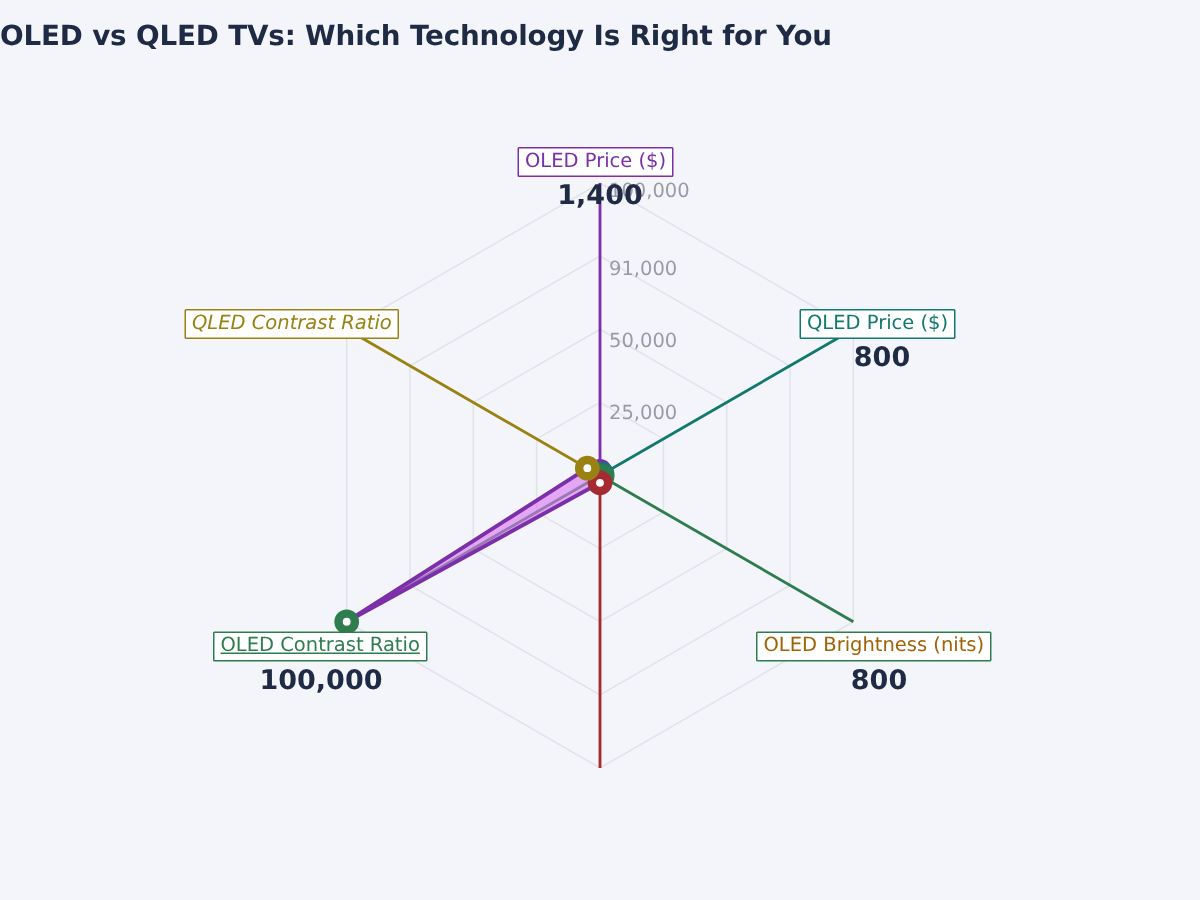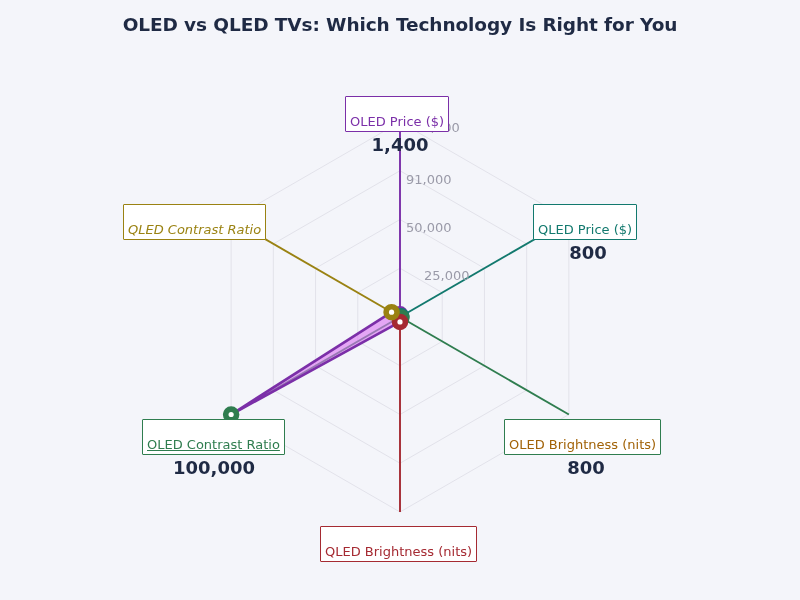--- a/index.html
+++ b/index.html
@@ -12,42 +12,41 @@
     background: #f4f5fa;
     font-family: "DejaVu Sans", "Liberation Sans", sans-serif;
     overflow: hidden;
     position: relative;
   }
   #chart-title {
     position: absolute;
     top: 14px;
     left: 0;
     width: 800px;
-    text-align: center;
     font-size: 18.5px;
     font-weight: bold;
     color: #1f2a४4;
     color: #1f2a44;
     letter-spacing: -0.1px;
   }
   #radar-wrap {
     position: absolute;
     top: 0;
     left: 0;
     width: 800px;
     height: 600px;
   }
   svg { display: block; }
 
   .axis-label-group { position: absolute; }
   .axis-label-box {
     display: inline-block;
     border: 1.2px solid #888;
     background: #ffffff;
-    padding: 17px 4px 2px 4px;
+    padding: 1px 4px 2px 4px;
     font-size: 13px;
     line-height: 15px;
     white-space: nowrap;
     border-radius: 1px;
   }
   .axis-value {
     display: block;
     text-align: center;
     font-size: 18px;
     font-weight: bold;
@@ -106,22 +105,22 @@
         <circle cx="391.56" cy="312.13" r="7.5" fill="#9a8212" stroke="#9a8212" stroke-width="1.5"></circle>
         <circle cx="391.56" cy="312.13" r="2.6" fill="#ffffff"></circle>
       </g>
   </svg>
 </div>
 
 <div id="tick-layer">
     <div class="tick-label" style="left: 406px; top: 120px;">100,000</div>
     <div class="tick-label" style="left: 406px; top: 172px;">91,000</div>
     <div class="tick-label" style="left: 406px; top: 220px;">50,000</div>
-    <div class="tick-label" style="left: 424px; top: 268px;">25,000</div>
+    <div class="tick-label" style="left: 406px; top: 268px;">25,000</div>
   </div>
 <div id="label-layer">
     <div class="axis-label-group" style="left: 345px; top: 96px; width: 110px;"><span class="axis-label-box" style="color: rgb(123, 47, 168); border-color: rgb(123, 47, 168);">OLED Price ($)</span><span class="axis-value" style="width: 110px;">1,400</span></div>
     <div class="axis-label-group" style="left: 533px; top: 204px; width: 110px;"><span class="axis-label-box" style="color: rgb(18, 121, 110); border-color: rgb(18, 121, 110); text-align: right;">QLED Price ($)</span><span class="axis-value" style="width: 110px;">800</span></div>
     <div class="axis-label-group" style="left: 504px; top: 419px; width: 164px;"><span class="axis-label-box" style="color: #a16207; border-color: rgb(47, 125, 79);">OLED Brightness (nits)</span><span class="axis-value" style="width: 164px;">800</span></div>
-    <div class="axis-label-group" style="left: 320px; top: 526px; width: 160px;"><span class="axis-label-box" style="color: rgb(165, 42, 50); border-color: rgb(165, 42, 50);">QLED Brightness (nits)</span></div>
+    <div class="axis-label-group" style="left: 320px; top: 526px; width: 160px;"></div>
     <div class="axis-label-group" style="left: 142px; top: 419px; width: 144px;"><span class="axis-label-box" style="color: rgb(47, 125, 79); border-color: rgb(47, 125, 79); text-decoration: underline;">OLED Contrast Ratio</span><span class="axis-value" style="width: 144px;">100,000</span></div>
     <div class="axis-label-group" style="left: 123px; top: 204px; width: 148px; font-style: italic;"><span class="axis-label-box" style="color: rgb(154, 130, 18); border-color: rgb(154, 130, 18);">QLED Contrast Ratio</span></div>
   </div>
 
 </body></html>

